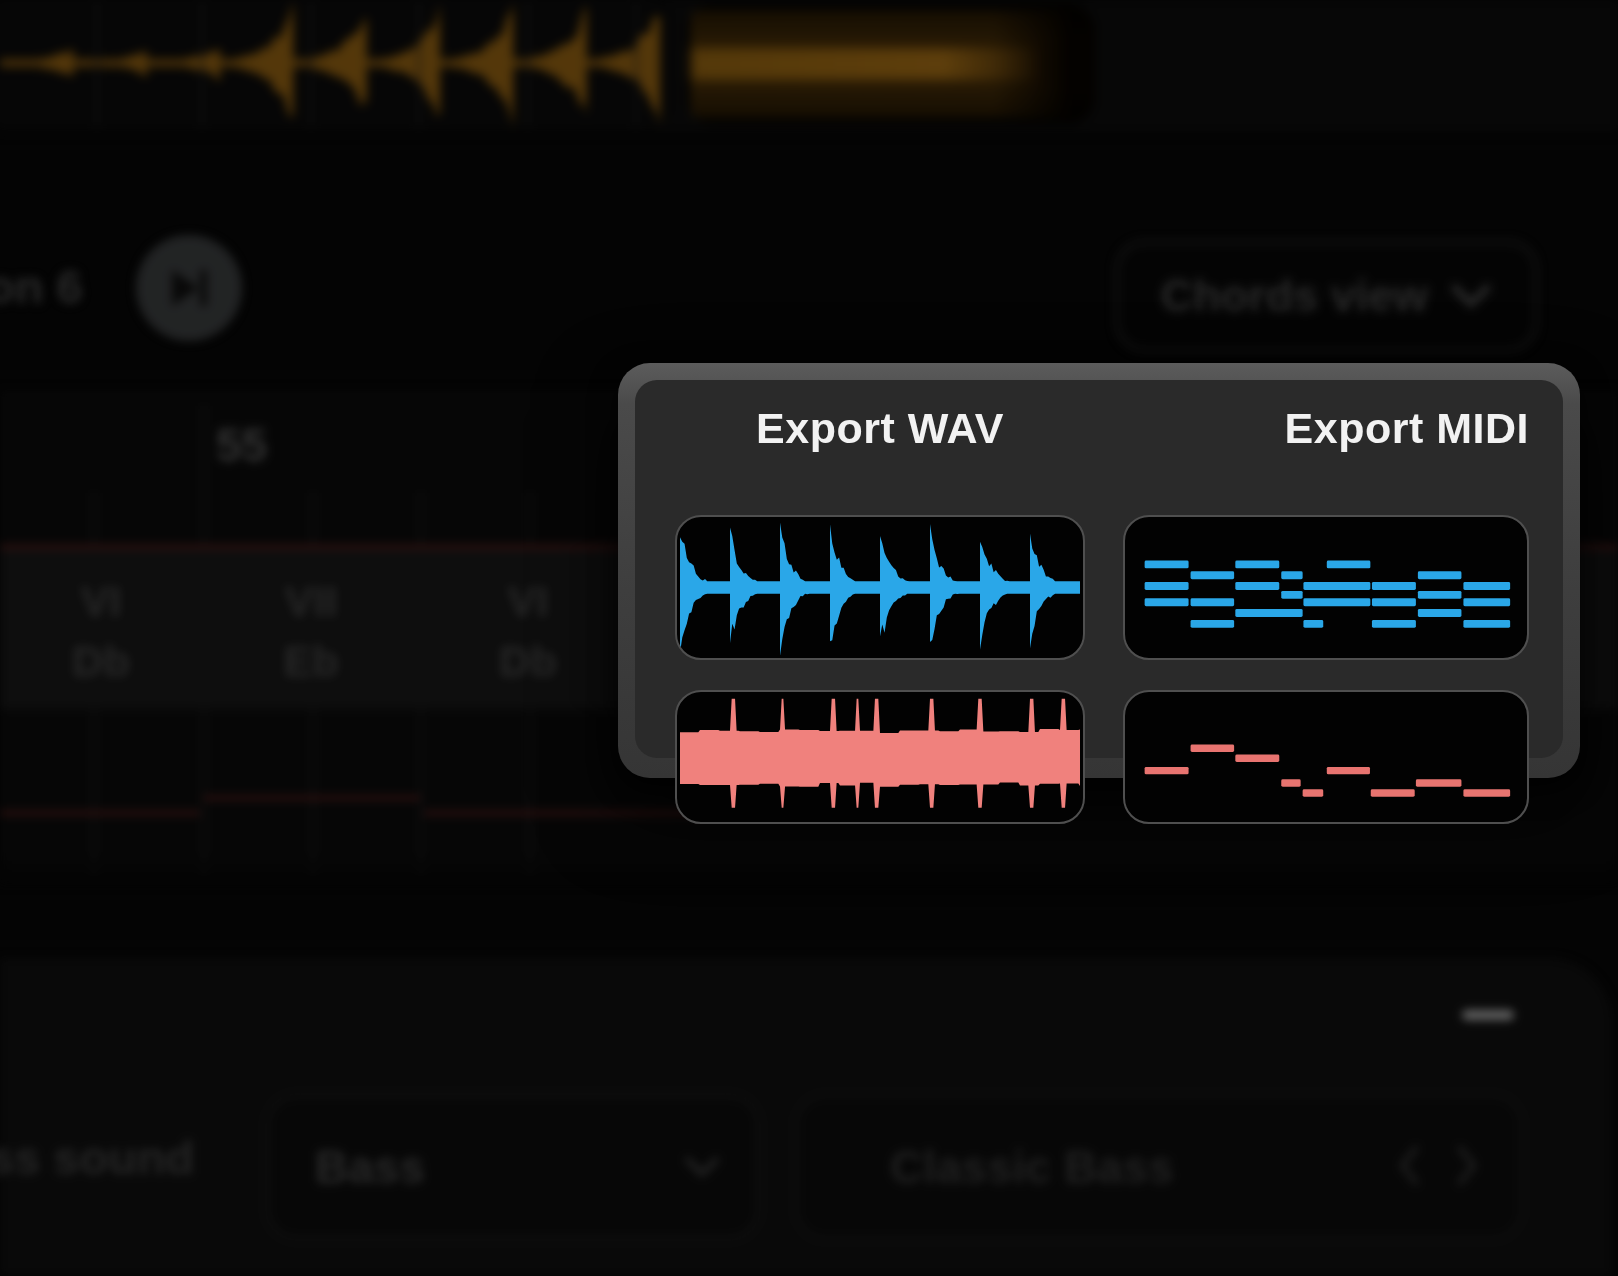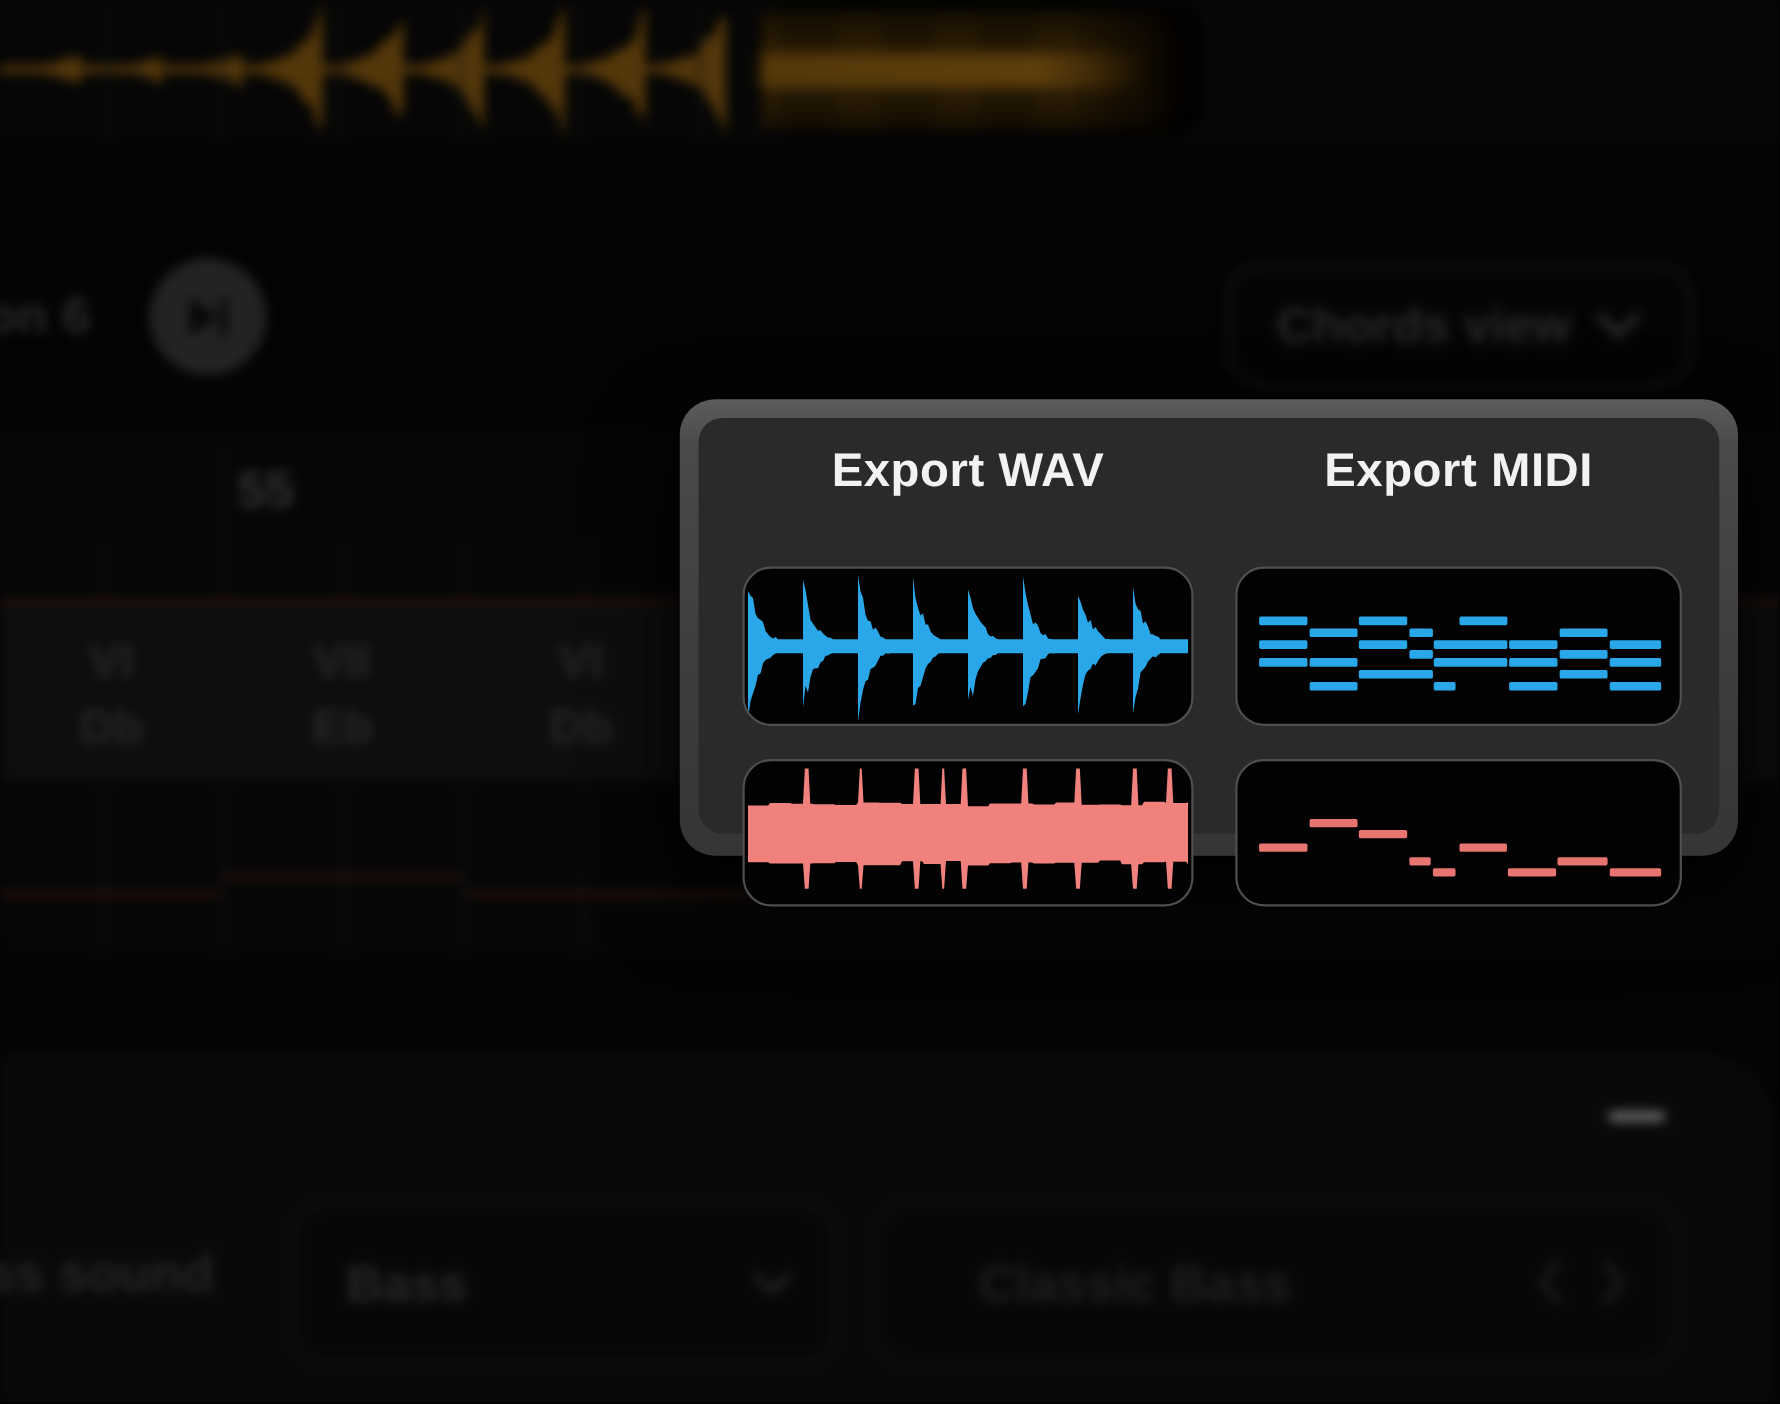--- a/index.html
+++ b/index.html
@@ -61,21 +61,21 @@
   
   .dim{position:absolute;inset:0;background:rgba(0,0,0,.32);}
 
   
   .panel{position:absolute;left:618px;top:363px;width:962px;height:415px;border-radius:32px;
     background:linear-gradient(180deg,#5c5c5c 0%,#4a4a4a 10%,#3e3e3e 55%,#353535 100%);
     box-shadow:0 34px 80px rgba(0,0,0,.72), 0 10px 28px rgba(0,0,0,.6);}
   .panel-inner{position:absolute;left:17px;top:17px;right:17px;bottom:20px;background:#2a2a2a;border-radius:22px;}
   .panel-title{position:absolute;top:24px;text-align:center;font-size:43px;font-weight:700;color:#f2f2f2;letter-spacing:.5px;}
   .pt-wav{left:40px;width:410px;}
-  .pt-midi{left:488px;width:406px;}
+  .pt-midi{left:488px;width:406px;text-align:right;}
   .tile{position:absolute;background:#020202;border:2px solid #4f4f4f;border-radius:26px;overflow:hidden;}
   .tile svg{position:absolute;left:3px;top:3px;width:calc(100% - 6px);height:calc(100% - 6px);}
   .tl-wav-mel{left:40px;top:135px;width:410px;height:145px;}
   .tl-midi-mel{left:488px;top:135px;width:406px;height:145px;}
   .tl-wav-bass{left:40px;top:310px;width:410px;height:134px;}
   .tl-midi-bass{left:488px;top:310px;width:406px;height:134px;}
 </style>
 </head>
 <body>
 

